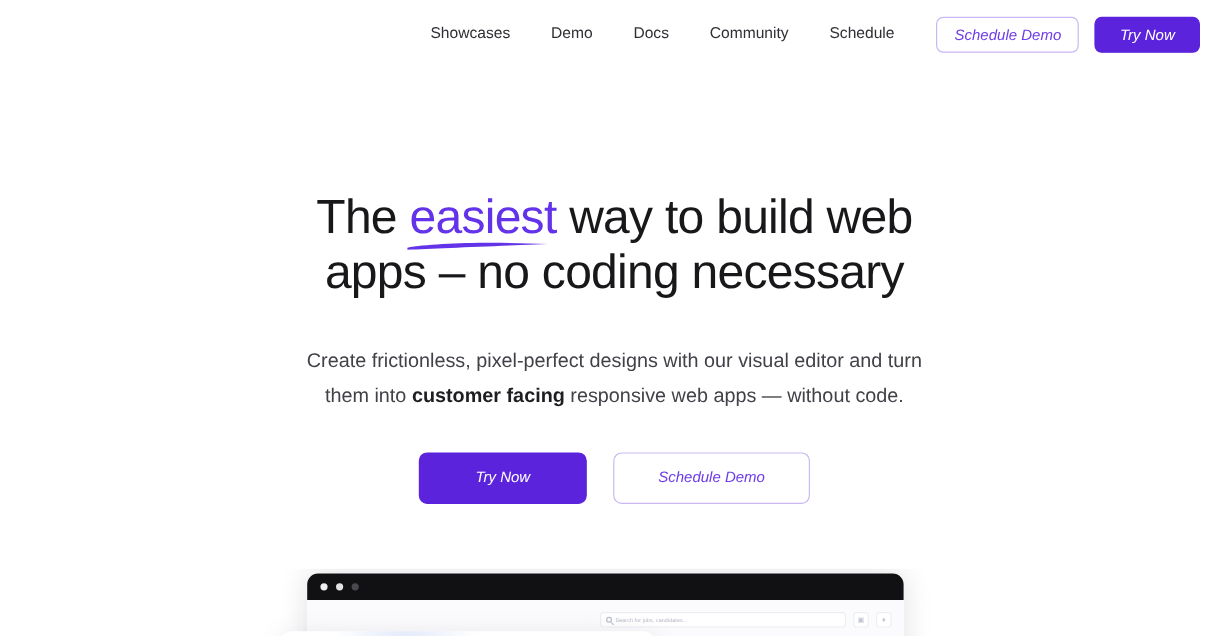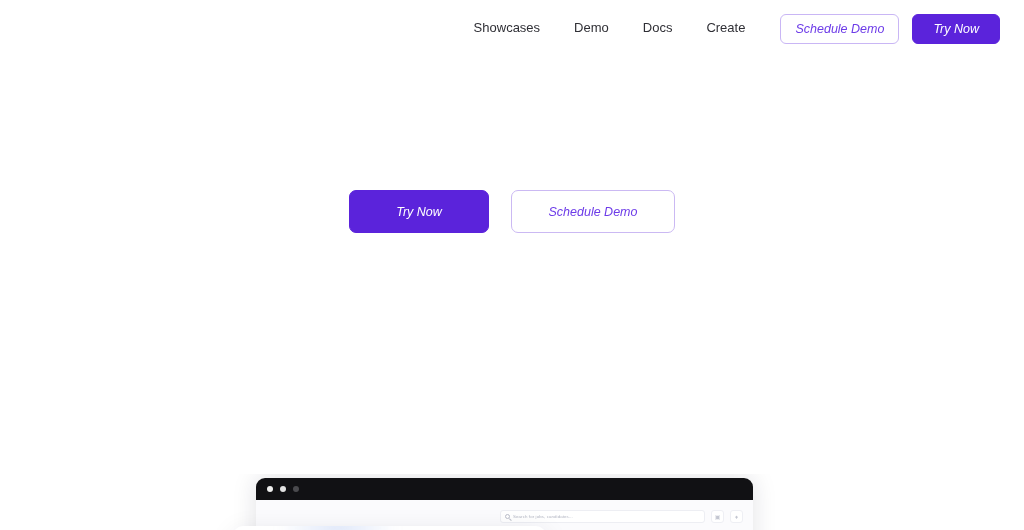--- a/index.html
+++ b/index.html
@@ -341,33 +341,38 @@
 
 <header class="site-header">
 
 
   <div class="nav-spacer"></div>
 
   <nav class="main-nav">
     <a class="nav-link">Showcases</a>
     <a class="nav-link">Demo</a>
     <a class="nav-link">Docs</a>
-    <a class="nav-link">Create</a>
+    <a class="nav-link">Community</a>
+    <a class="nav-link">Schedule</a>
 
     <div class="nav-actions">
       <button class="btn btn-outline-sm">Schedule Demo</button>
       <button class="btn btn-solid-sm">Try Now</button>
     </div>
   </nav>
 
 </header>
 
 <main class="hero">
 
-
+  <h1 class="hero-title"><span>The </span><span class="highlight-wrap"><span>easiest</span><svg class="highlight-underline" viewBox="0 0 120 9" preserveAspectRatio="none">
+          <path d="M1.5 6.4 C 22 2.6, 70 1.1, 118.5 3.4 C 70 5.0, 24 7.2, 1.5 8.1 Z" fill="#6233e8"></path>
+        </svg></span><span> way to build web apps – no coding necessary</span></h1>
+
+  <p class="hero-sub"><span>Create frictionless, pixel-perfect designs with our visual editor and turn them into </span><b>customer facing</b><span> responsive web apps — without code.</span></p>
 
   <div class="hero-cta">
     <button class="btn btn-solid-lg">Try Now</button>
     <button class="btn btn-outline-lg">Schedule Demo</button>
   </div>
 
 </main>
 
 <section class="mockup-area">
 

